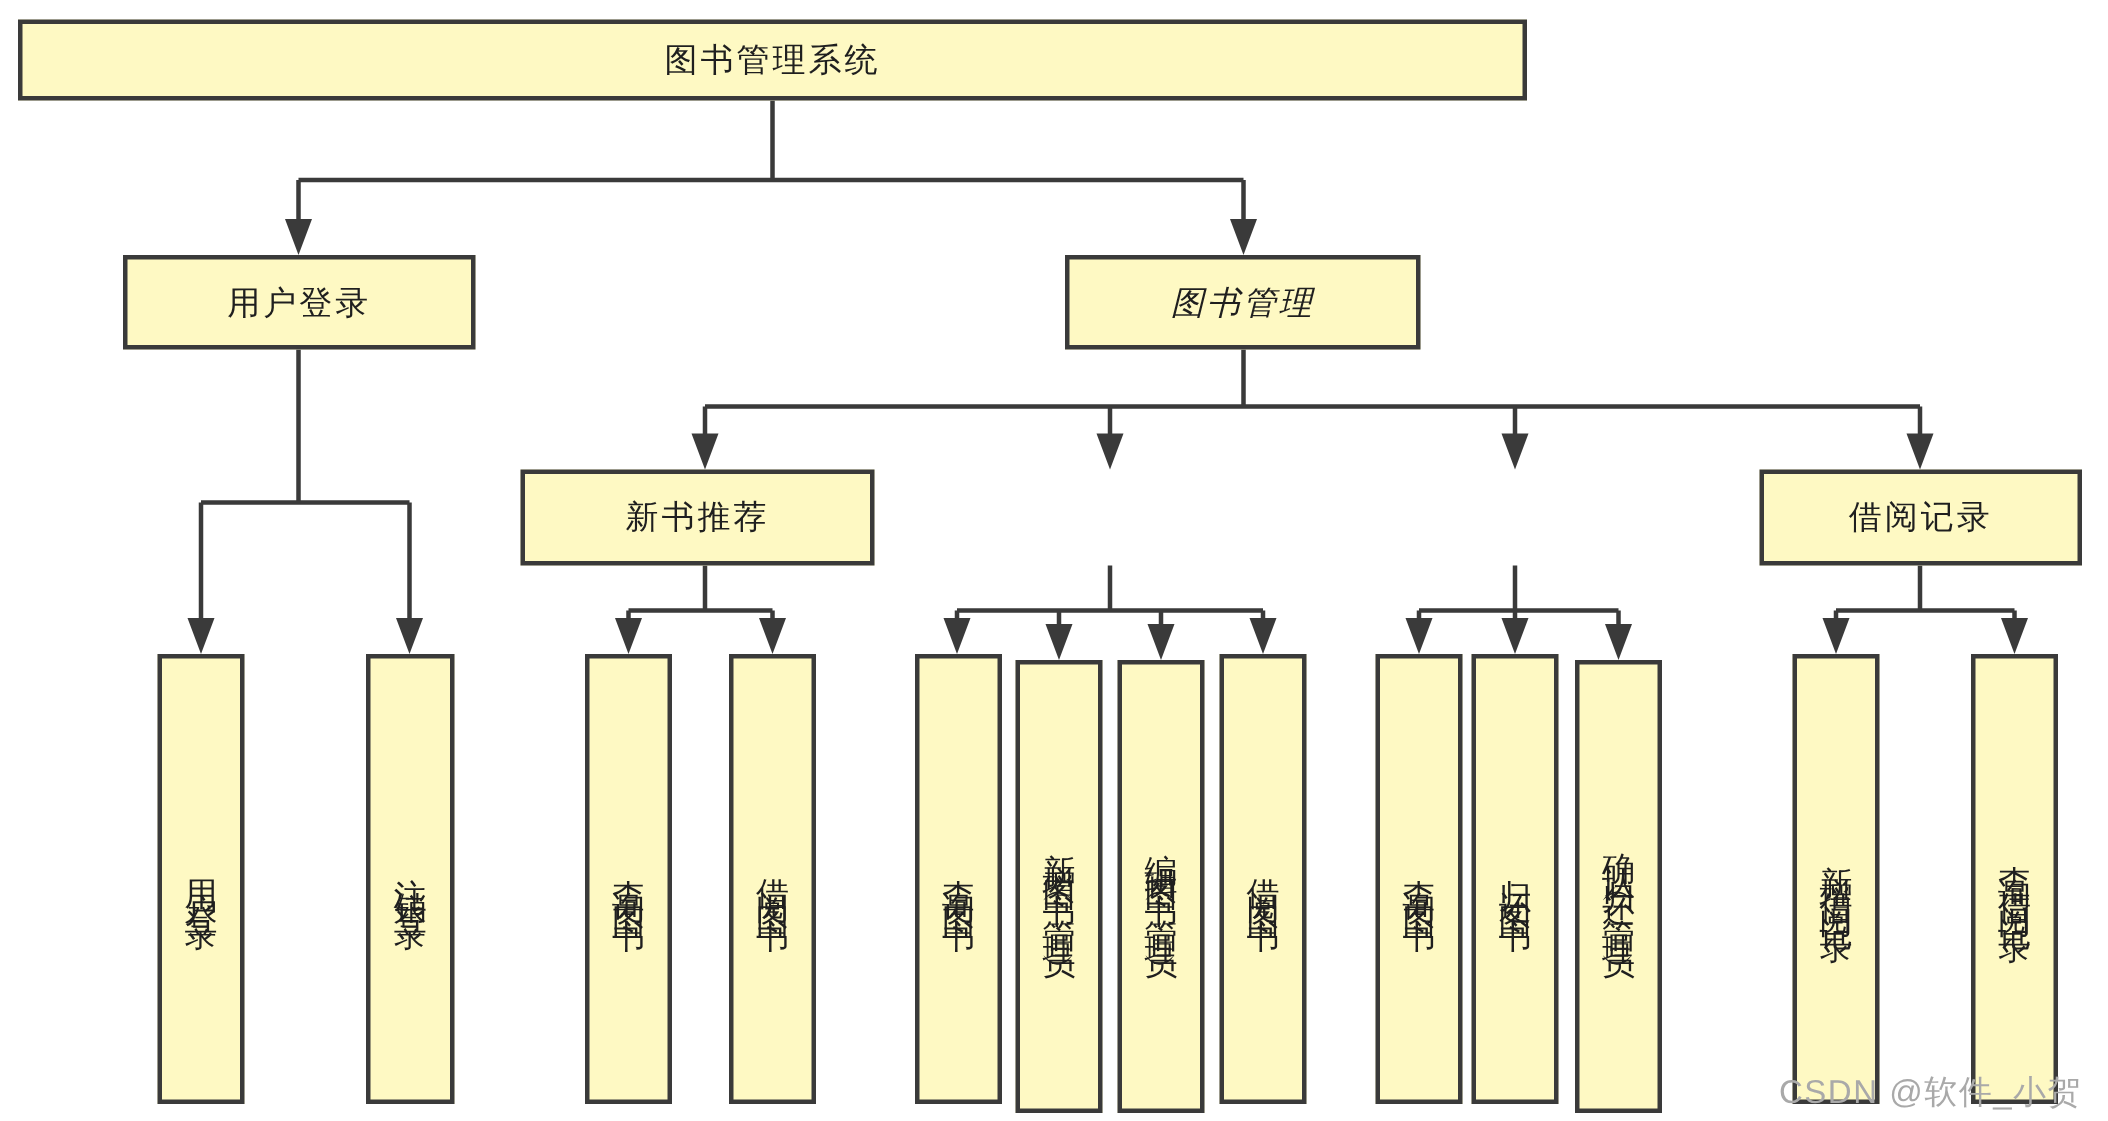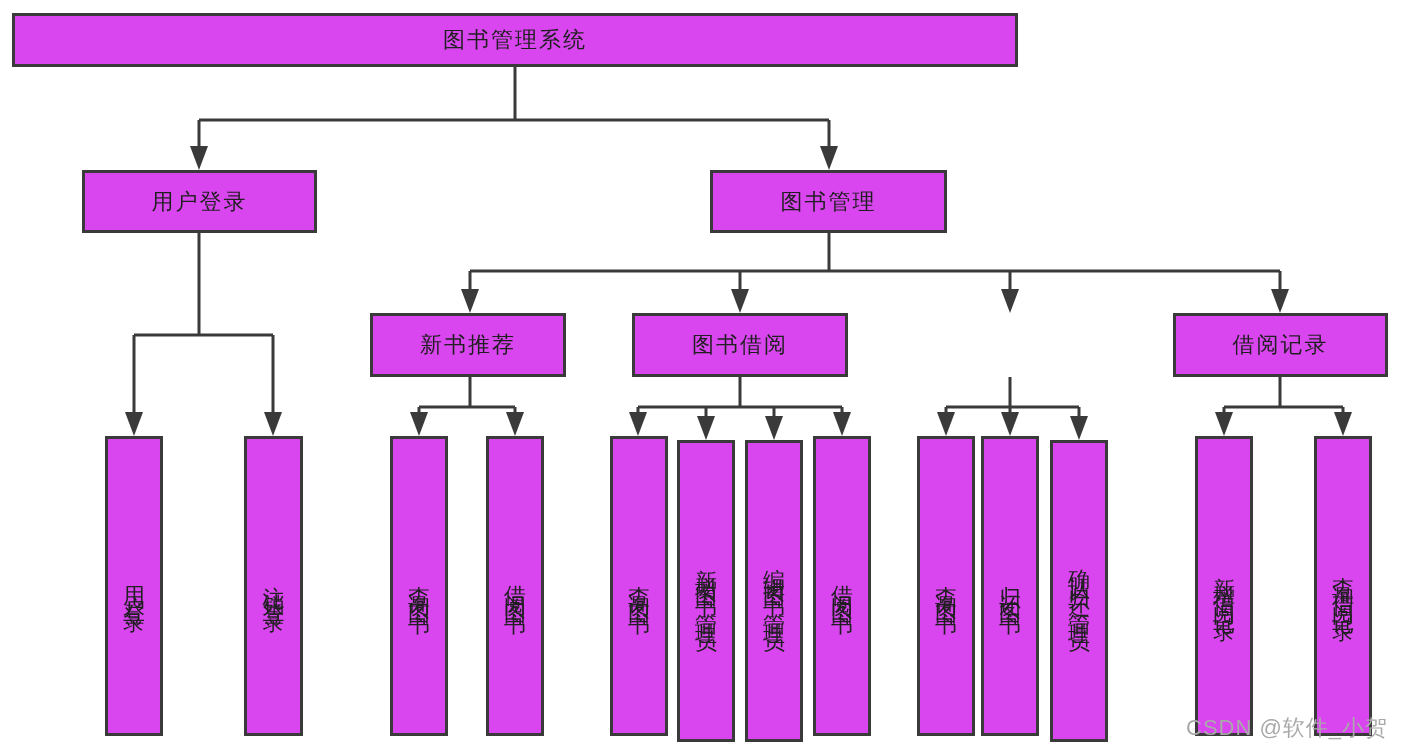--- a/index.html
+++ b/index.html
@@ -3,21 +3,21 @@
 <meta charset="utf-8">
 <style>
   html,body { margin:0; padding:0; background:#ffffff; }
   .stage {
     position:relative; width:1405px; height:747px; background:#ffffff;
     font-family:"Liberation Sans", sans-serif; overflow:hidden;
   }
   .connectors { position:absolute; left:0; top:0; width:1405px; height:747px; }
   .box {
     position:absolute; box-sizing:border-box;
-    border:3px solid #3a3a3a; background:#d946ef;
+    border:3px solid #3a3a3a; background:#fef9c3;
     display:flex; align-items:center; justify-content:center;
     font-size:22px; color:#1f1f1f; letter-spacing:2px; white-space:nowrap;
     z-index:2;
   }
   .vbox {
     writing-mode:vertical-rl; text-orientation:mixed;
     letter-spacing:9px; white-space:normal;
   }
   .watermark {
     position:absolute; left:1186px; top:713px;
@@ -58,24 +58,23 @@
       <polygon points="1001,412 1019,412 1010,436"></polygon>
       <polygon points="1070,416 1088,416 1079,440"></polygon>
       <polygon points="1215,412 1233,412 1224,436"></polygon>
       <polygon points="1334,412 1352,412 1343,436"></polygon>
     </g>
   </svg>
 
   <div class="box" style="left:12px; top:13px; width:1006px; height:54px;">图书管理系统</div>
 
   <div class="box" style="left:82px; top:170px; width:235px; height:63px;">用户登录</div>
-  <div class="box" style="left:710px; top:170px; width:237px; height:63px;">图书管理</div>
+  <div class="box" style="left:710px; top:170px; width:237px; height:63px;font-style:italic;">图书管理</div>
 
-  <div class="box" style="left:370px; top:313px; width:196px; height:64px;">新书推荐</div>
-  <div class="box" style="left:632px; top:313px; width:216px; height:64px;">图书借阅</div>
+  <div class="box" style="left:347px; top:313px; width:236px; height:64px;">新书推荐</div>
   <div class="box" style="left:1173px; top:313px; width:215px; height:64px;">借阅记录</div>
 
   <div class="box vbox" style="left:105px; top:436px; width:58px; height:300px;">用户登录</div>
   <div class="box vbox" style="left:244px; top:436px; width:59px; height:300px;">注销登录</div>
 
   <div class="box vbox" style="left:390px; top:436px; width:58px; height:300px;">查询图书</div>
   <div class="box vbox" style="left:486px; top:436px; width:58px; height:300px;">借阅图书</div>
 
   <div class="box vbox" style="left:610px; top:436px; width:58px; height:300px;">查询图书</div>
   <div class="box vbox" style="left:677px; top:440px; width:58px; height:302px;">新增图书（管理员）</div>

